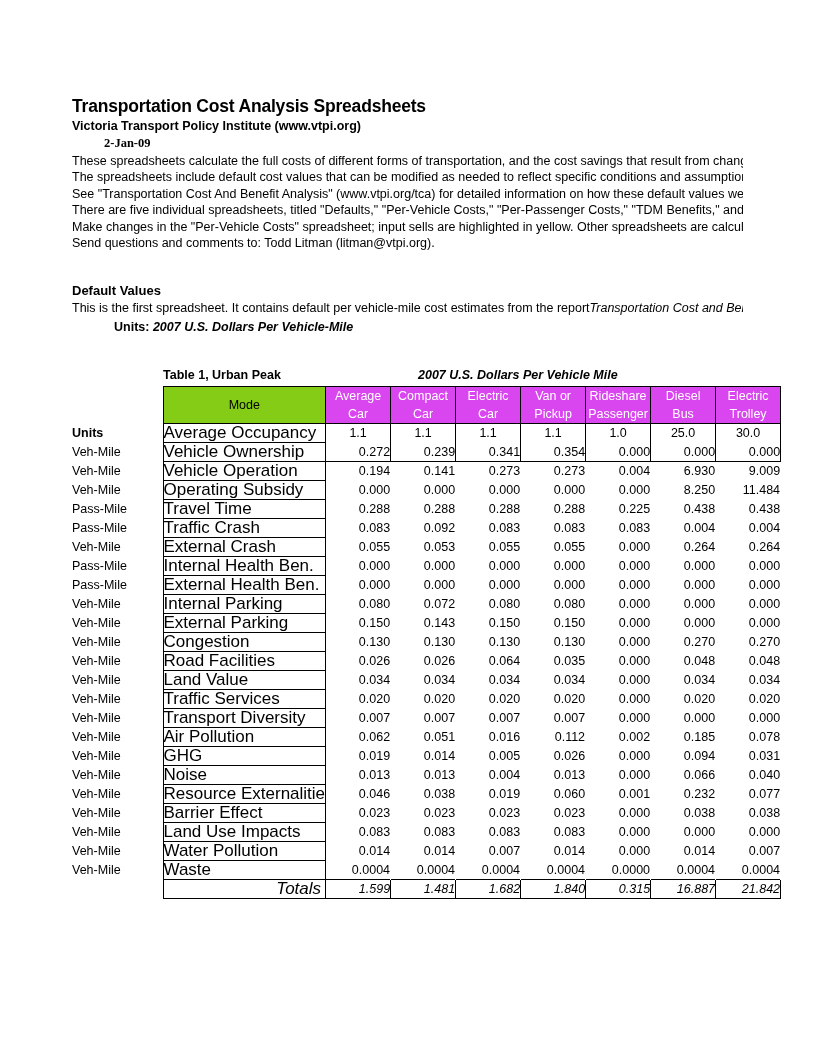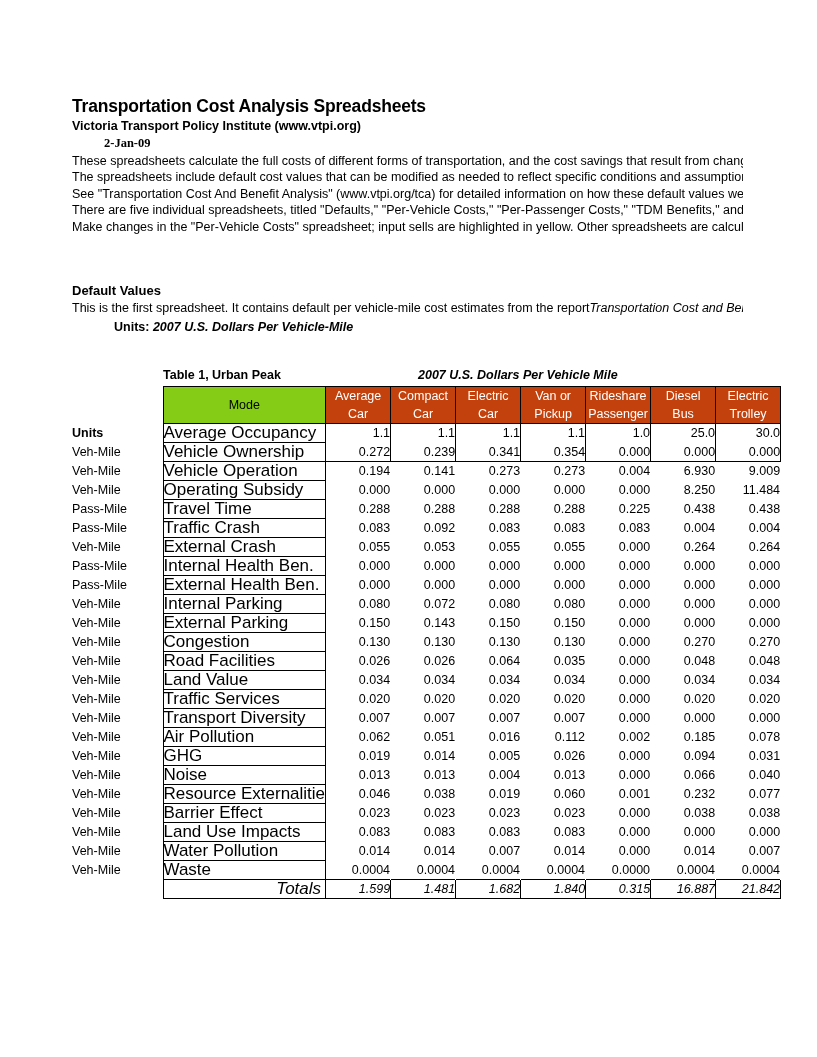--- a/index.html
+++ b/index.html
@@ -151,21 +151,21 @@
     text-align: center;
     height: 36px;
     line-height: 17px;
     vertical-align: bottom;
     padding-bottom: 1px;
     font-size: 12.5px;
     margin-left: 36px;
   }
   th.col-head {
     border: 1px solid #000;
-    background: #c2410c;
+    background: #d946ef;
     color: #ffffff;
     text-align: center;
     height: 36px;
     line-height: 17px;
     vertical-align: middle;
     font-size: 12.5px;
     white-space: nowrap;
     overflow: hidden;
   }
   th.col-head span { display: block; }
@@ -198,21 +198,21 @@
     border-right: 1px solid transparent;
     border-top: none;
     border-bottom: none;
     white-space: nowrap;
     font-size: 12.5px;
   }
   
   tr.boxed td.num {
     border: 1px solid #000;
   }
-  tr.row-occ td.num { border-bottom: none; }
+  tr.row-occ td.num { border-bottom: none; text-align: center; }
   tr.row-own td.num { border-top: none; border-bottom: 1px solid #000; }
 
   tr.totals td.num {
     border-left: 1px solid #000;
     border-right: 1px solid #000;
     border-top: 1px solid #000;
     border-bottom: 1px solid #000;
     font-style: italic;
   }
 </style>
@@ -224,20 +224,21 @@
   <div class="hdr">
     <div class="doc-title">Transportation Cost Analysis Spreadsheets</div>
     <div class="doc-sub">Victoria Transport Policy Institute (www.vtpi.org)</div>
     <div class="doc-date">2-Jan-09</div>
     <div class="intro-lines">
       <div class="intro-line">These spreadsheets calculate the full costs of different forms of transportation, and the cost savings that result from changes in travel activity.</div>
       <div class="intro-line">The spreadsheets include default cost values that can be modified as needed to reflect specific conditions and assumptions.</div>
       <div class="intro-line">See "Transportation Cost And Benefit Analysis" (www.vtpi.org/tca) for detailed information on how these default values were derived.</div>
       <div class="intro-line">There are five individual spreadsheets, titled "Defaults," "Per-Vehicle Costs," "Per-Passenger Costs," "TDM Benefits," and "Summary."</div>
       <div class="intro-line">Make changes in the "Per-Vehicle Costs" spreadsheet; input sells are highlighted in yellow. Other spreadsheets are calculated automatically.</div>
+      <div class="intro-line">Send questions and comments to: Todd Litman (litman@vtpi.org).</div>
     </div>
   </div>
 
   <div class="sect">
     <div class="sect-title">Default Values</div>
     <div class="sect-line"><span>This is the first spreadsheet. It contains default per vehicle-mile cost estimates from the report</span><i>Transportation Cost and Benefit Analysis.</i></div>
     <div class="units-line"><span>Units:</span> <i>2007 U.S. Dollars Per Vehicle-Mile</i></div>
   </div>
 
   <div class="tbl-caption">

